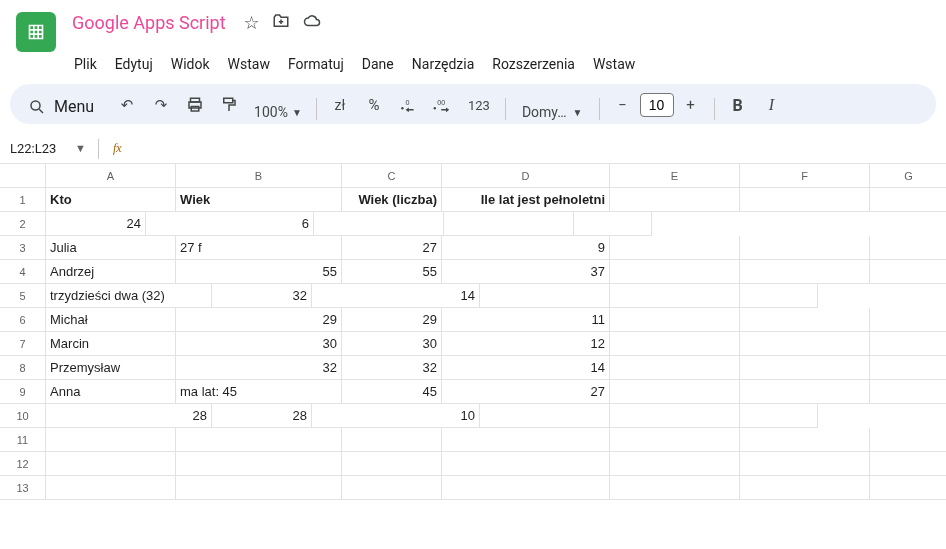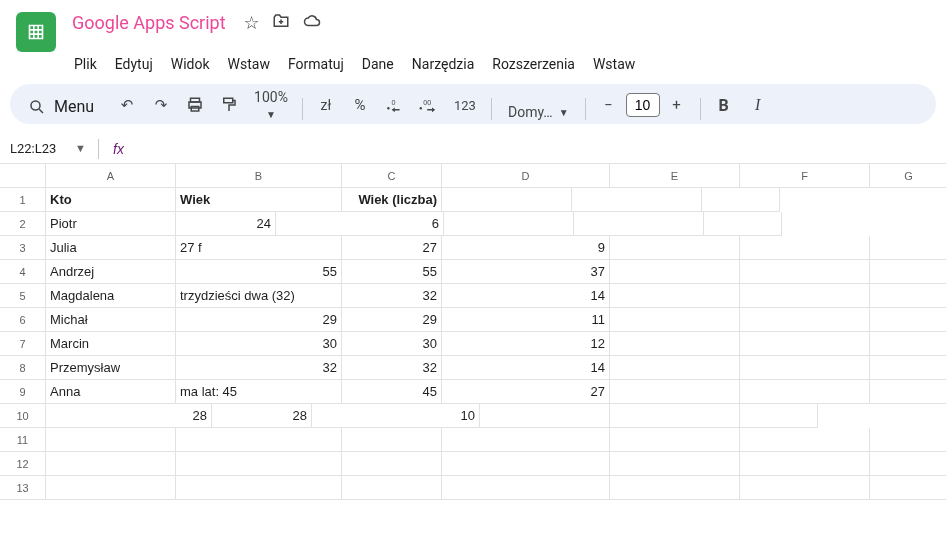--- a/index.html
+++ b/index.html
@@ -14,33 +14,33 @@
 .title-icons { display: flex; gap: 12px; color: #444746; }
 .title-icons span { cursor: pointer; font-size: 18px; display: inline-flex; }
 
 .menubar { display: flex; gap: 2px; margin-top: 16px; }
 .menubar-item { padding: 4px 8px; font-size: 14px; color: #1f1f1f; border-radius: 4px; cursor: pointer; }
 
 .toolbar { margin: 8px 10px 0 10px; background: #edf2fa; border-radius: 24px; padding: 4px 10px; display: flex; align-items: flex-end; gap: 4px; height: 40px; }
 .search-pill { display: flex; align-items: center; gap: 8px; background: transparent; border-radius: 18px; padding: 4px 14px 4px 8px; cursor: pointer; }
 .tb-btn { width: 30px; height: 30px; display: inline-flex; align-items: center; justify-content: center; color: #444746; border-radius: 4px; cursor: pointer; font-size: 15px; }
 .tb-sep { width: 1px; height: 22px; background: #c7c7c7; margin: 0 4px; }
-.zoom { display: flex; align-items: center; gap: 4px; padding: 0 6px; cursor: pointer; font-size: 14px; color: #444746; flex-direction: column; }
+.zoom { display: flex; align-items: center; gap: 4px; padding: 0 6px; cursor: pointer; font-size: 14px; color: #444746; }
 .font-sel { display: flex; align-items: center; gap: 6px; padding: 0 8px; cursor: pointer; font-size: 14px; color: #444746; max-width: 84px; }
 .font-sel span:first-child { overflow: hidden; text-overflow: ellipsis; white-space: nowrap; }
 .size-box { display: flex; align-items: center; gap: 2px; }
 .size-input { width: 34px; height: 24px; border: 1px solid #747775; border-radius: 4px; text-align: center; font-size: 14px; background: #fff; }
 .bold { font-weight: bold; font-size: 16px; }
 .italic { font-style: italic; font-family: Georgia, serif; font-size: 16px; }
 
 .namebox-row { display: flex; align-items: center; border-bottom: 1px solid #e1e3e1; height: 30px; margin-top: 10px; padding-left: 6px; }
 .namebox { width: 86px; font-size: 13px; color: #1f1f1f; padding-left: 4px; display: flex; align-items: center; justify-content: space-between; }
 .namebox-dd { color: #5f6368; font-size: 11px; padding-right: 6px; }
 .fx-sep { width: 1px; height: 20px; background: #c7c7c7; margin: 0 6px; }
-.fx-label { font-style: italic; color: #701a75; font-family: Liberation Sans, sans-serif; font-size: 14px; padding: 0 8px; }
+.fx-label { font-style: italic; color: #a16207; font-family: Liberation Serif, serif; font-size: 12px; padding: 0 8px; }
 
 .grid { display: flex; font-family: Arial, sans-serif; font-size: 13px; }
 .rowhdrs { display: flex; flex-direction: column; }
 .corner { width: 46px; height: 24px; background: #fff; border-right: 1px solid #e1e3e1; border-bottom: 1px solid #e1e3e1; }
 .rowhdr { width: 46px; height: 24px; background: #fff; border-right: 1px solid #e1e3e1; border-bottom: 1px solid #e1e3e1; display: flex; align-items: center; justify-content: center; color: #5f6368; font-size: 11px; cursor: pointer; }
 .cols { flex: 1; }
 .colhdrs { display: flex; height: 24px; }
 .colhdr { background: #fff; border-right: 1px solid #e1e3e1; border-bottom: 1px solid #e1e3e1; display: flex; align-items: center; justify-content: center; color: #5f6368; font-size: 11px; cursor: pointer; }
 .row { display: flex; height: 24px; }
 .cell { border-right: 1px solid #e1e3e1; border-bottom: 1px solid #e1e3e1; padding: 0 4px; display: flex; align-items: center; white-space: nowrap; overflow: hidden; cursor: cell; }
@@ -193,26 +193,26 @@
         <div class="colhdr cD">D</div>
         <div class="colhdr cE">E</div>
         <div class="colhdr cF">F</div>
         <div class="colhdr cG">G</div>
       </div>
     <div id="body">
         <div class="row">
           <div class="cell cA bold-cell">Kto</div>
           <div class="cell cB bold-cell">Wiek</div>
           <div class="cell cC bold-cell num">Wiek (liczba)</div>
-          <div class="cell cE"></div>
-          <div class="cell cF"></div>
-          <div class="cell cG"></div>
-        </div>
-        <div class="row">
-          <div class="cell cA">Piotr</div>
+          <div class="cell cD bold-cell num">Ile lat jest pełnoletni</div>
+          <div class="cell cE"></div>
+          <div class="cell cF"></div>
+          <div class="cell cG"></div>
+        </div>
+        <div class="row">
           <div class="cell cC num">24</div>
           <div class="cell cD num">6</div>
           <div class="cell cE"></div>
           <div class="cell cF"></div>
           <div class="cell cG"></div>
         </div>
         <div class="row">
           <div class="cell cA">Julia</div>
           <div class="cell cB">27   f</div>
           <div class="cell cC num">27</div>
@@ -224,21 +224,20 @@
         <div class="row">
           <div class="cell cA">Andrzej</div>
           <div class="cell cB num">55</div>
           <div class="cell cC num">55</div>
           <div class="cell cD num">37</div>
           <div class="cell cE"></div>
           <div class="cell cF"></div>
           <div class="cell cG"></div>
         </div>
         <div class="row">
-          <div class="cell cA">Magdalena</div>
           <div class="cell cB">trzydzieści dwa (32)</div>
           <div class="cell cC num">32</div>
           <div class="cell cD num">14</div>
           <div class="cell cE"></div>
           <div class="cell cF"></div>
           <div class="cell cG"></div>
         </div>
         <div class="row">
           <div class="cell cA">Michał</div>
           <div class="cell cB num">29</div>

